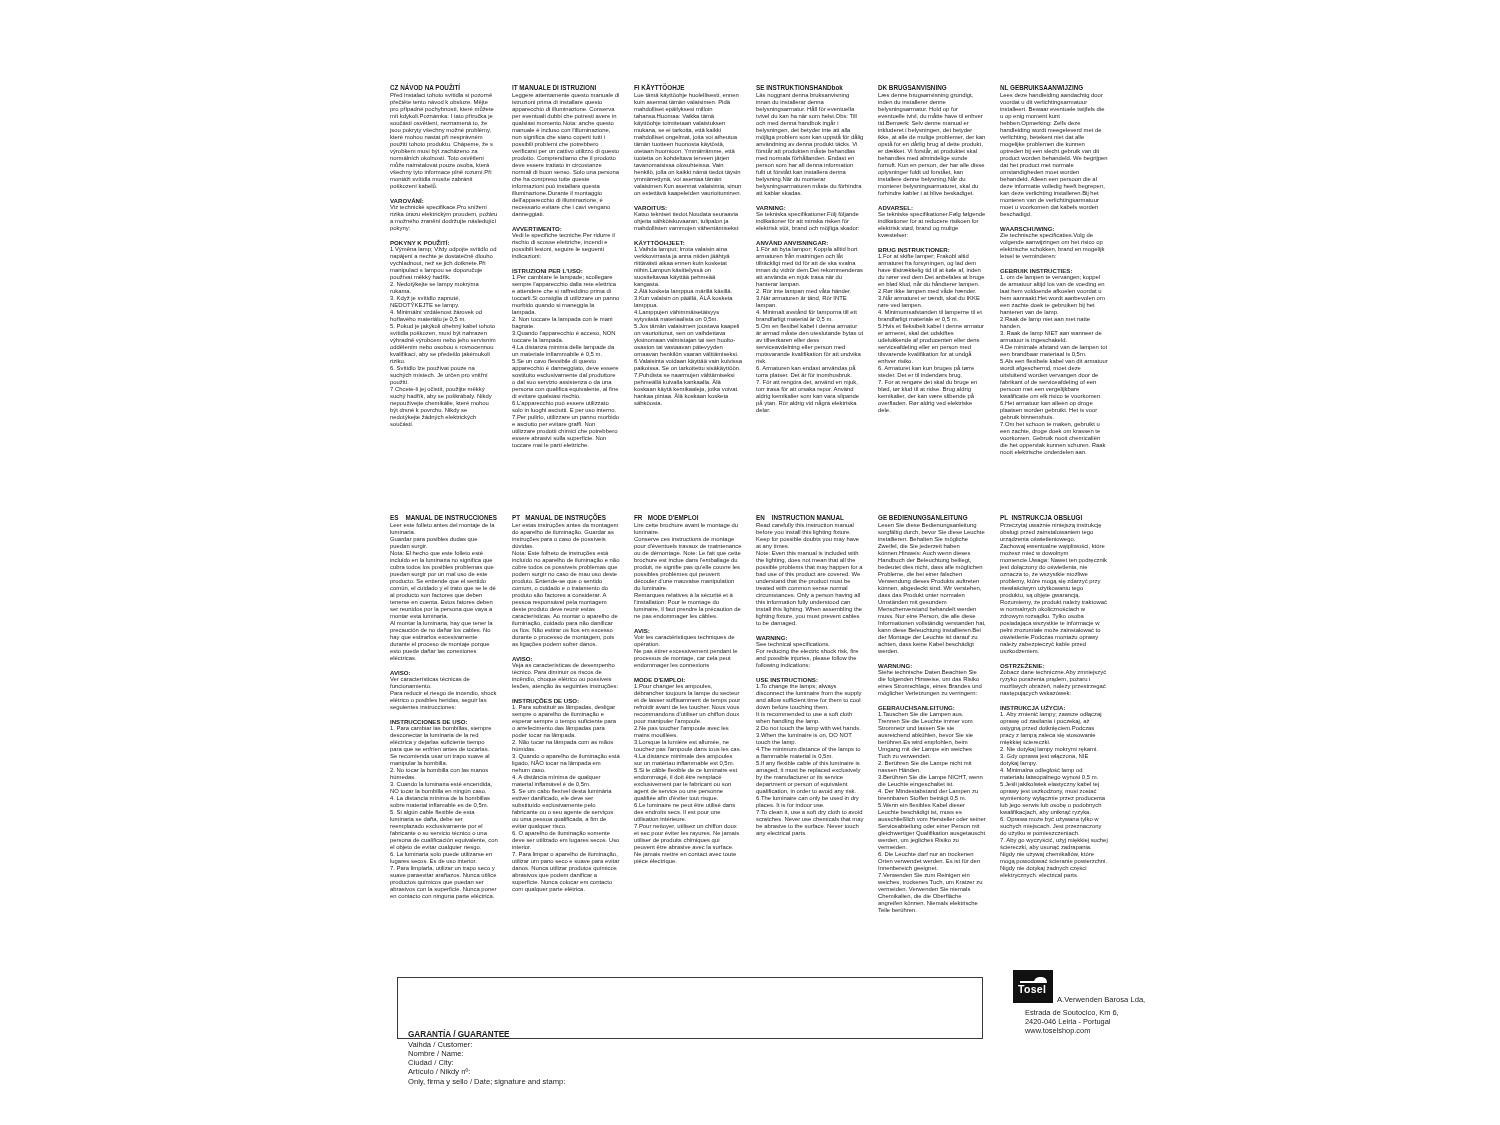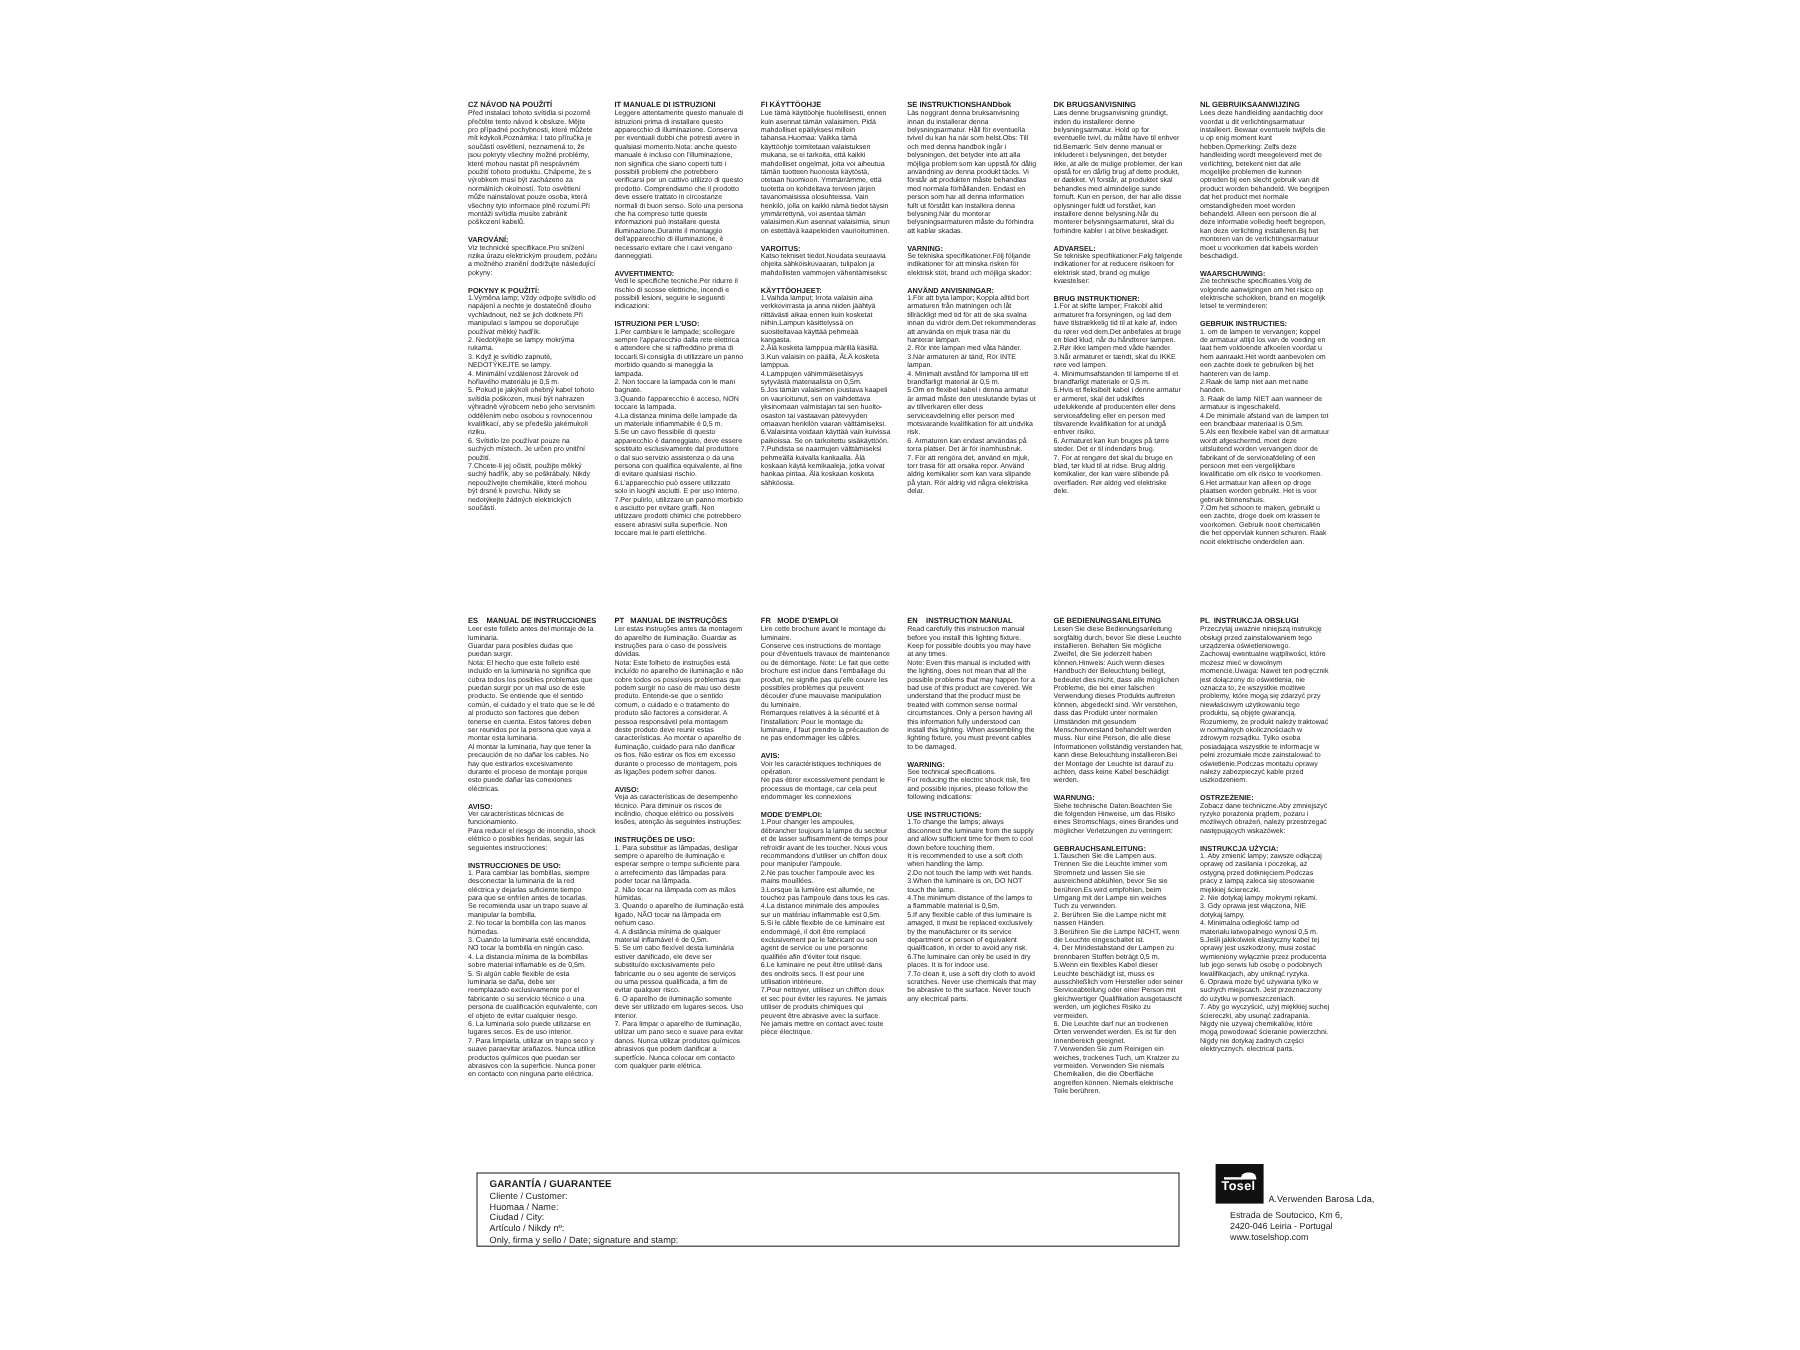--- a/index.html
+++ b/index.html
@@ -23,21 +23,21 @@
   }
   .sec-b {
     font-size:5.9px; line-height:7px; white-space:pre-line;
     margin:0; text-align:left;
   }
 
   .guarantee-box {
     position:absolute; left:397px; top:977px; width:574px; height:52px;
     border:1px solid #3a3a3a; background:#ffffff; padding:4px 0 4px 10px;
   }
-  .guarantee-title { font-weight:bold; font-size:8.2px; line-height:9.5px; }
+  .guarantee-title { font-weight:bold; font-size:8.2px; line-height:9.5px;margin-top:48px; }
   .guarantee-line { font-size:7.6px; line-height:9.3px; }
 
   .logo-block { position:absolute; left:1013px; top:970px; width:160px;text-decoration:underline; }
   .logo-square {
     width:40px; height:33px; background:#111111; position:relative;
   }
   .logo-lamp {
     position:absolute; left:21px; top:7px; width:13px; height:6px;
     background:#ffffff; border-radius:7px 7px 1px 1px;
   }
@@ -316,22 +316,22 @@
 4. Minimalna odległość lamp od materiału łatwopalnego wynosi 0,5 m.
 5.Jeśli jakikolwiek elastyczny kabel tej oprawy jest uszkodzony, musi zostać wymieniony wyłącznie przez producenta lub jego serwis lub osobę o podobnych kwalifikacjach, aby uniknąć ryzyka.
 6. Oprawa może być używana tylko w suchych miejscach. Jest przeznaczony do użytku w pomieszczeniach.
 7. Aby go wyczyścić, użyj miękkiej suchej ściereczki, aby usunąć zadrapania. Nigdy nie używaj chemikaliów, które mogą powodować ścieranie powierzchni. Nigdy nie dotykaj żadnych części elektrycznych. electrical parts.</div>
         </div>
       </div>
     </div>
 
   <div class="guarantee-box">
     <div class="guarantee-title">GARANTÍA / GUARANTEE</div>
-    <div class="guarantee-line">Cliente / Customer:</div>
-    <div class="guarantee-line">Huomaa / Name:</div>
+    <div class="guarantee-line">Vaihda / Customer:</div>
+    <div class="guarantee-line">Nombre / Name:</div>
     <div class="guarantee-line">Ciudad  / City:</div>
     <div class="guarantee-line">Artículo / Nikdy nº:</div>
     <div class="guarantee-line">Only, firma y sello / Date; signature and stamp:</div>
   </div>
 
   <div class="logo-block">
     <div class="logo-square">
       <div class="logo-lamp"></div>
       <div class="logo-text">Tosel</div>
     </div>

